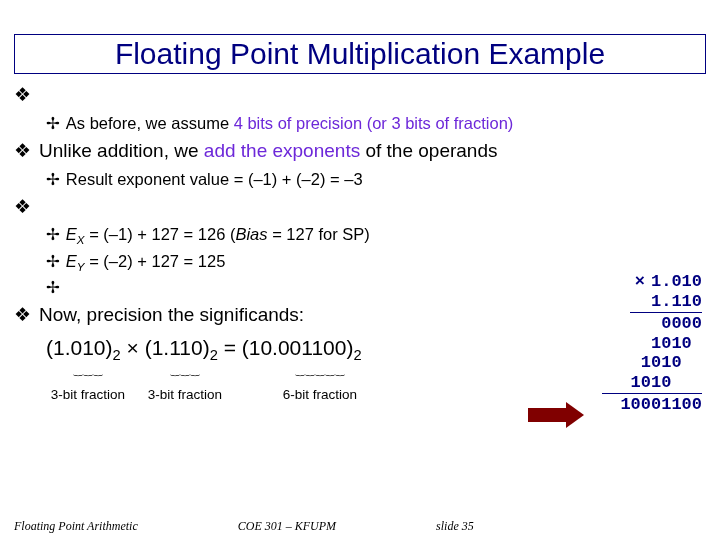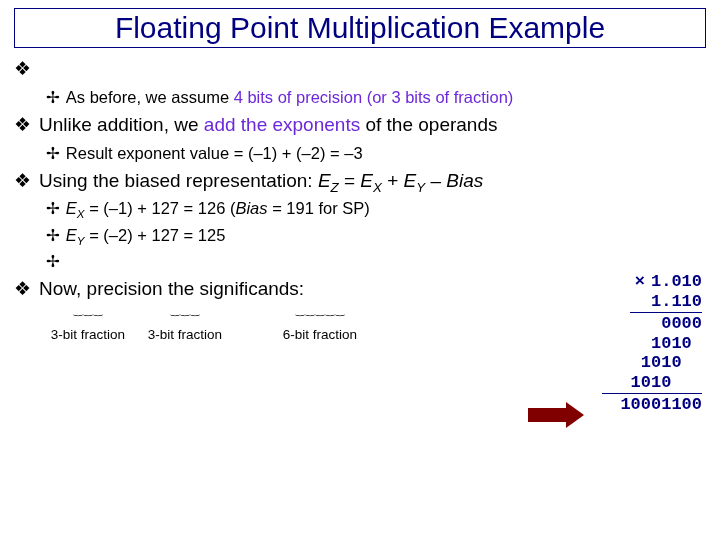--- a/index.html
+++ b/index.html
@@ -21,20 +21,21 @@
   }
   .title {
     font-family: "Comic Sans MS", cursive, sans-serif;
     color: #000080;
     font-size: 30px;
     border: 1px solid #000080;
     padding: 2px 6px;
     text-align: center;
     margin-bottom: 8px;
     font-weight: normal;
+    margin-top: 26px;
   }
   .content {
     color: #000;
     font-size: 19px;
     line-height: 1.35;
   }
   .b1 {
     margin: 4px 0 0 0;
     display: flex;
     align-items: flex-start;
@@ -139,48 +140,48 @@
       </span>
     </div>
 
     <div class="b2">
       <span class="bul">✢</span>
       <span>Result exponent value = (–1) + (–2) = –3</span>
     </div>
 
     <div class="b1">
       <span class="bul">❖</span>
-      <span>
-        <span>Using the biased representation: </span><span class="ital">E</span><sub class="ital">Z</sub><span> = </span><span class="ital">E</span><sub class="ital">X</sub><span> + </span><span class="ital">E</span><sub class="ital">Y</sub><span> – </span><span class="ital">Bias</span>
-      </span>
-    </div>
-
-    <div class="b2">
-      <span class="bul">✢</span>
-      <span>
-        <span class="ital">E</span><sub class="ital">X</sub><span> = (–1) + 127 = 126 (</span><span class="ital">Bias</span><span> = 191 for SP)</span>
+    </div>
+
+    <div class="b2">
+      <span class="bul">✢</span>
+      <span>
+        <span class="ital">E</span><sub class="ital">X</sub><span> = (–1) + 127 = 126 (</span><span class="ital">Bias</span><span> = 127 for SP)</span>
       </span>
     </div>
 
     <div class="b2">
       <span class="bul">✢</span>
       <span>
         <span class="ital">E</span><sub class="ital">Y</sub><span> = (–2) + 127 = 125</span>
       </span>
     </div>
 
     <div class="b2">
       <span class="bul">✢</span>
     </div>
 
     <div class="b1">
       <span class="bul">❖</span>
       <span>Now, precision the significands:</span>
     </div>
 
+    <div class="sig-line">
+      <span>(1.010)</span><sub>2</sub><span> × </span><span>(1.110)</span><sub>2</sub><span> = </span><span>(10.001100)</span><sub>2</sub>
+    </div>
 
     <div class="fraclabels">
       <div class="fraclabel" style="width:84px;">
         <div class="brace">︸︸︸</div>
         <div>3-bit fraction</div>
       </div>
       <div class="fraclabel" style="width:110px;">
         <div class="brace">︸︸︸</div>
         <div>3-bit fraction</div>
       </div>
@@ -207,13 +208,18 @@
     <div style="white-space:pre">1010   </div>
     <div class="rule" style="width:100px;"></div>
     <div>10001100</div>
   </div>
 
   <div class="arrow">
     <div class="shaft"></div>
       <div class="head"></div>
   </div>
 
+  <div class="footer">
+    <div>Floating Point Arithmetic</div>
+    <div>COE 301 – KFUPM</div>
+    <div>slide 35</div>
+  </div>
 </div>
 
 </body></html>

